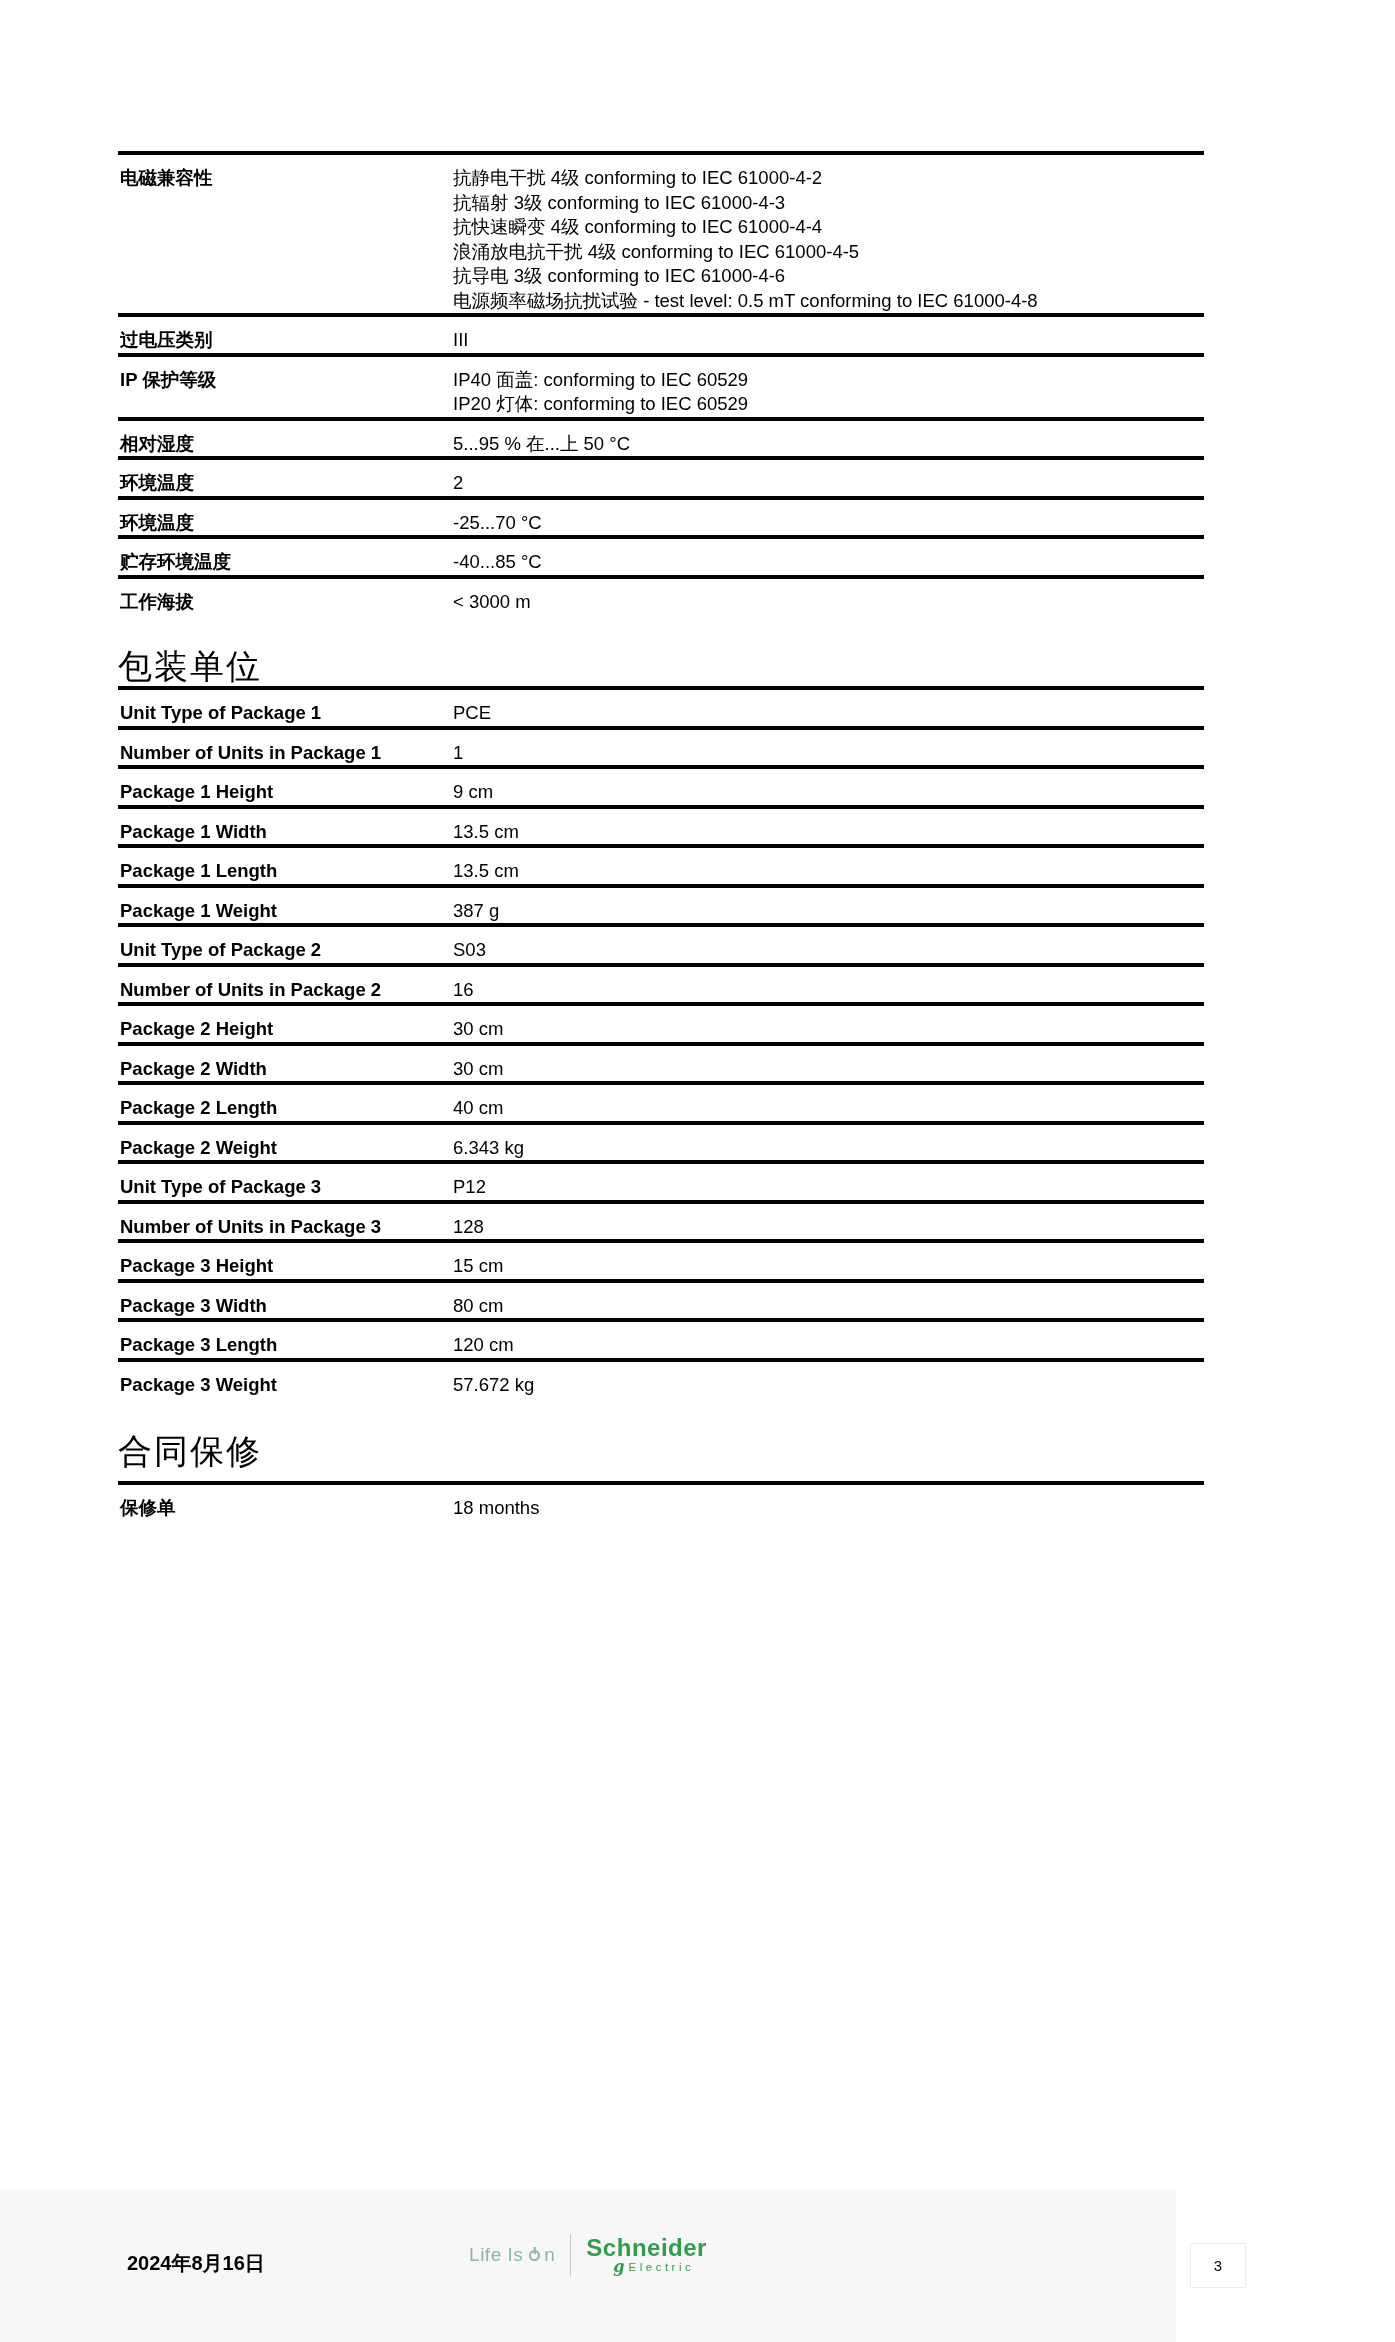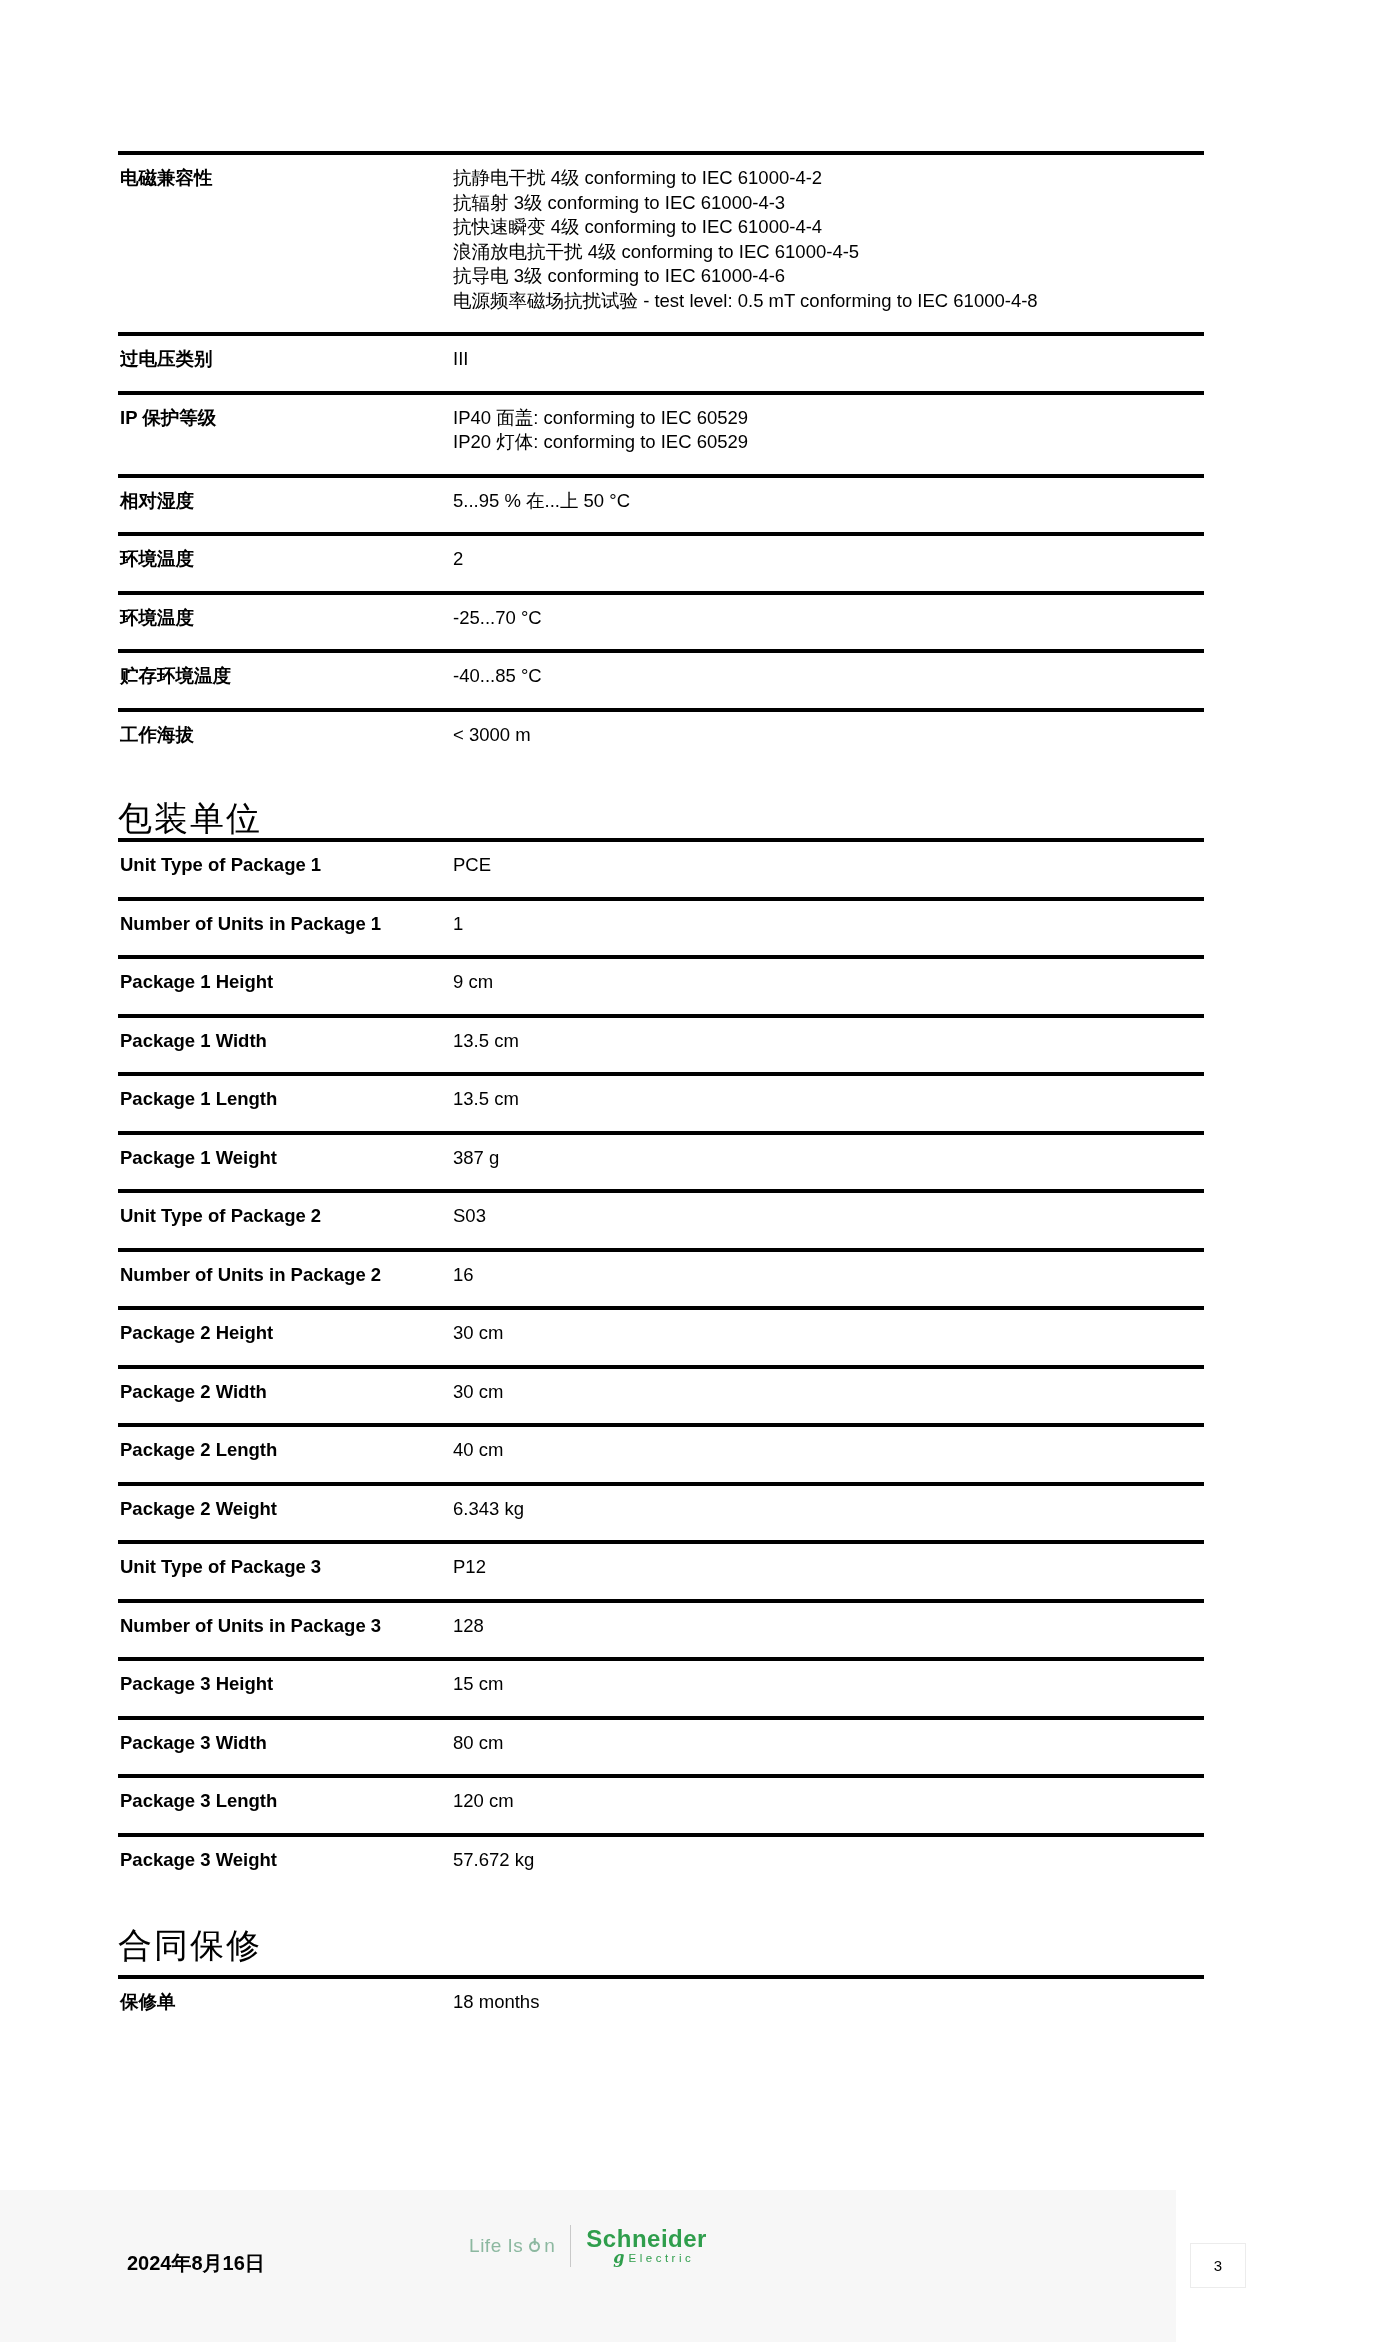--- a/index.html
+++ b/index.html
@@ -18,21 +18,21 @@
     width:1086px;
   }
   .spec-table {
     border-top:4px solid #000000;
     width:100%;
   }
   .spec-table .row {
     display:flex;
     align-items:flex-start;
     border-bottom:4px solid #000000;
-    padding:11px 0 19px 2px;
+    padding:11px 0 0 2px;
   }
   .spec-table .row:last-child { border-bottom:none; }
   .cell.label {
     width:333px;
     flex-shrink:0;
     font-weight:bold;
     font-size:18.5px;
     line-height:24.5px;
   }
   .cell.value {
@@ -59,21 +59,21 @@
   }
   .footer-date {
     position:absolute;
     left:127px; top:60px;
     font-size:20px;
     font-weight:bold;
     color:#000000;
   }
   .footer-logo {
     position:absolute;
-    left:0; right:0; top:35px;
+    left:0; right:0; top:44px;
     display:flex;
     justify-content:center;
     align-items:center;
     gap:15px;
   }
   .lifeison {
     color:#8cb8a0;
     font-size:19px;
     display:inline-flex;
     align-items:center;

